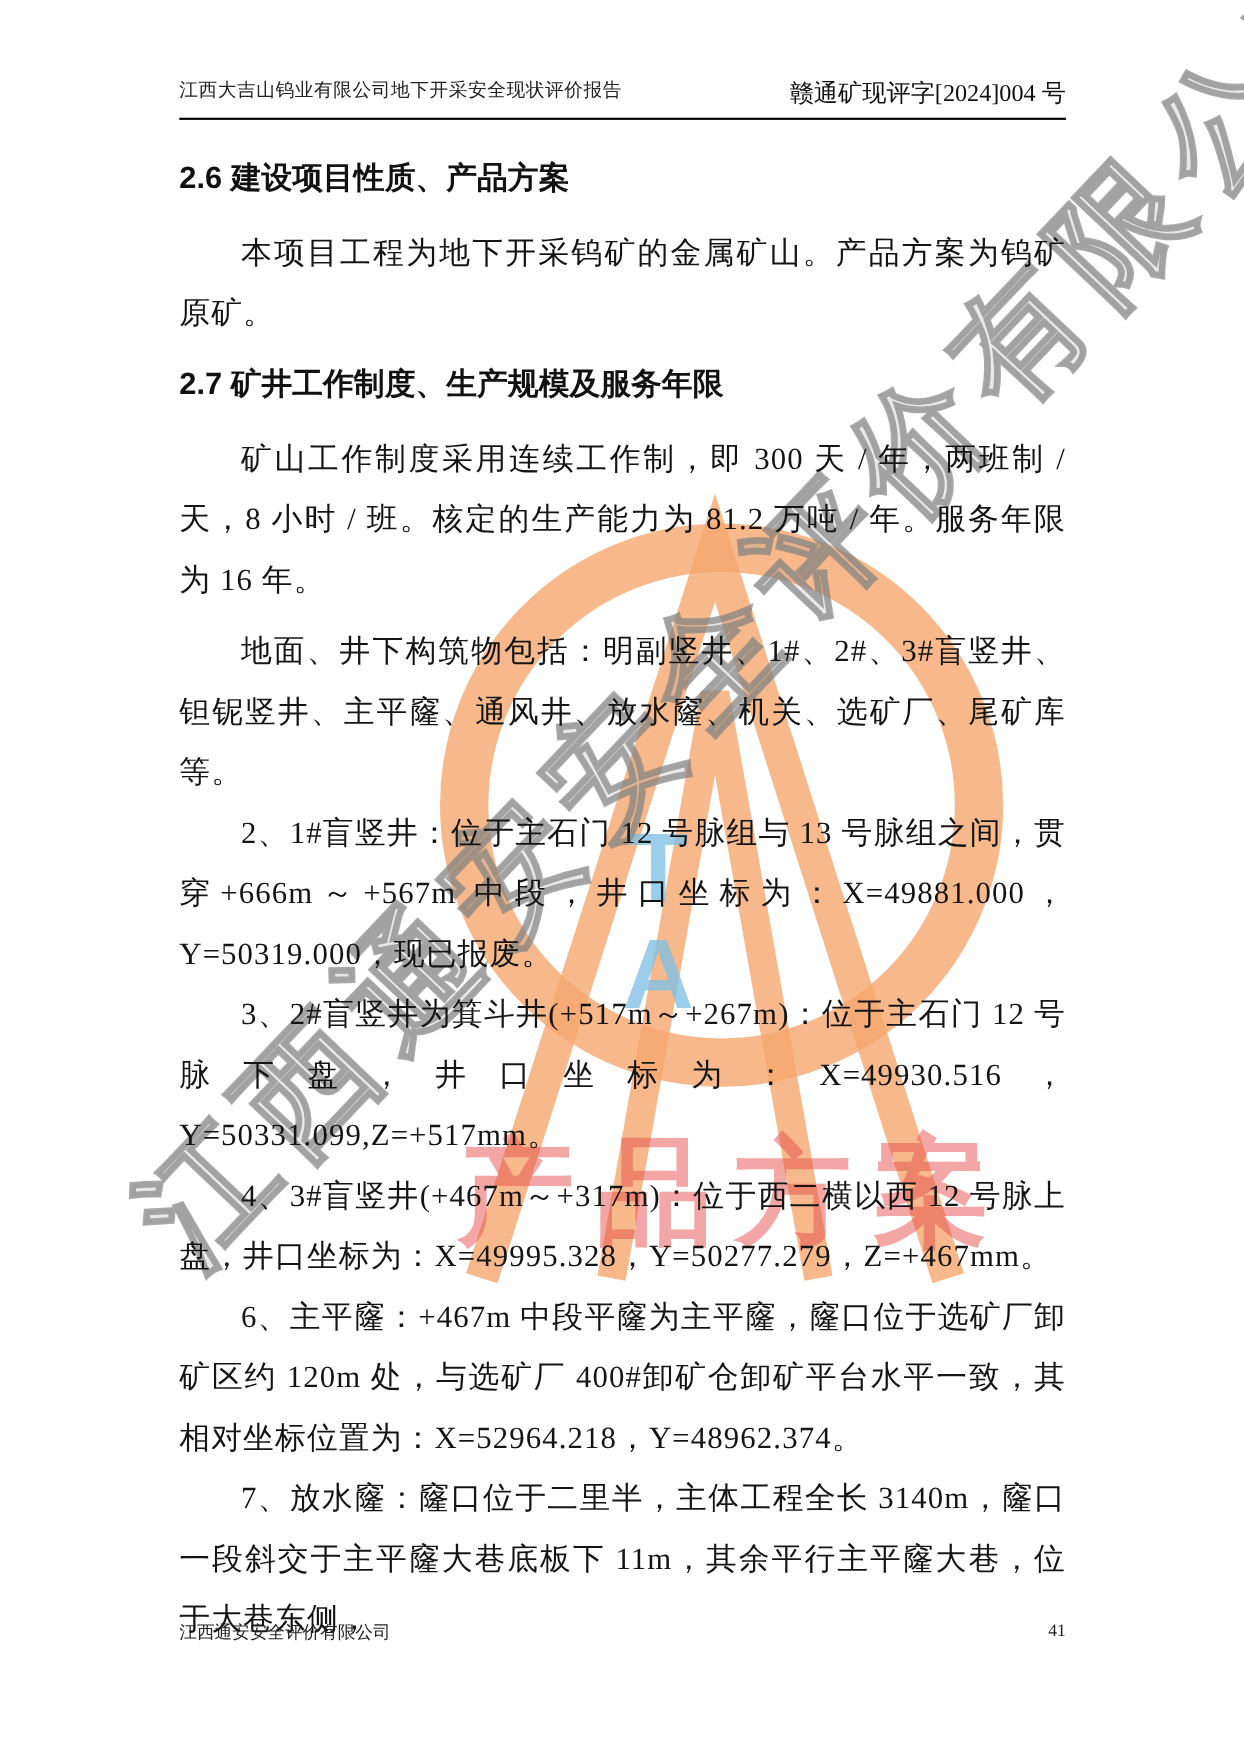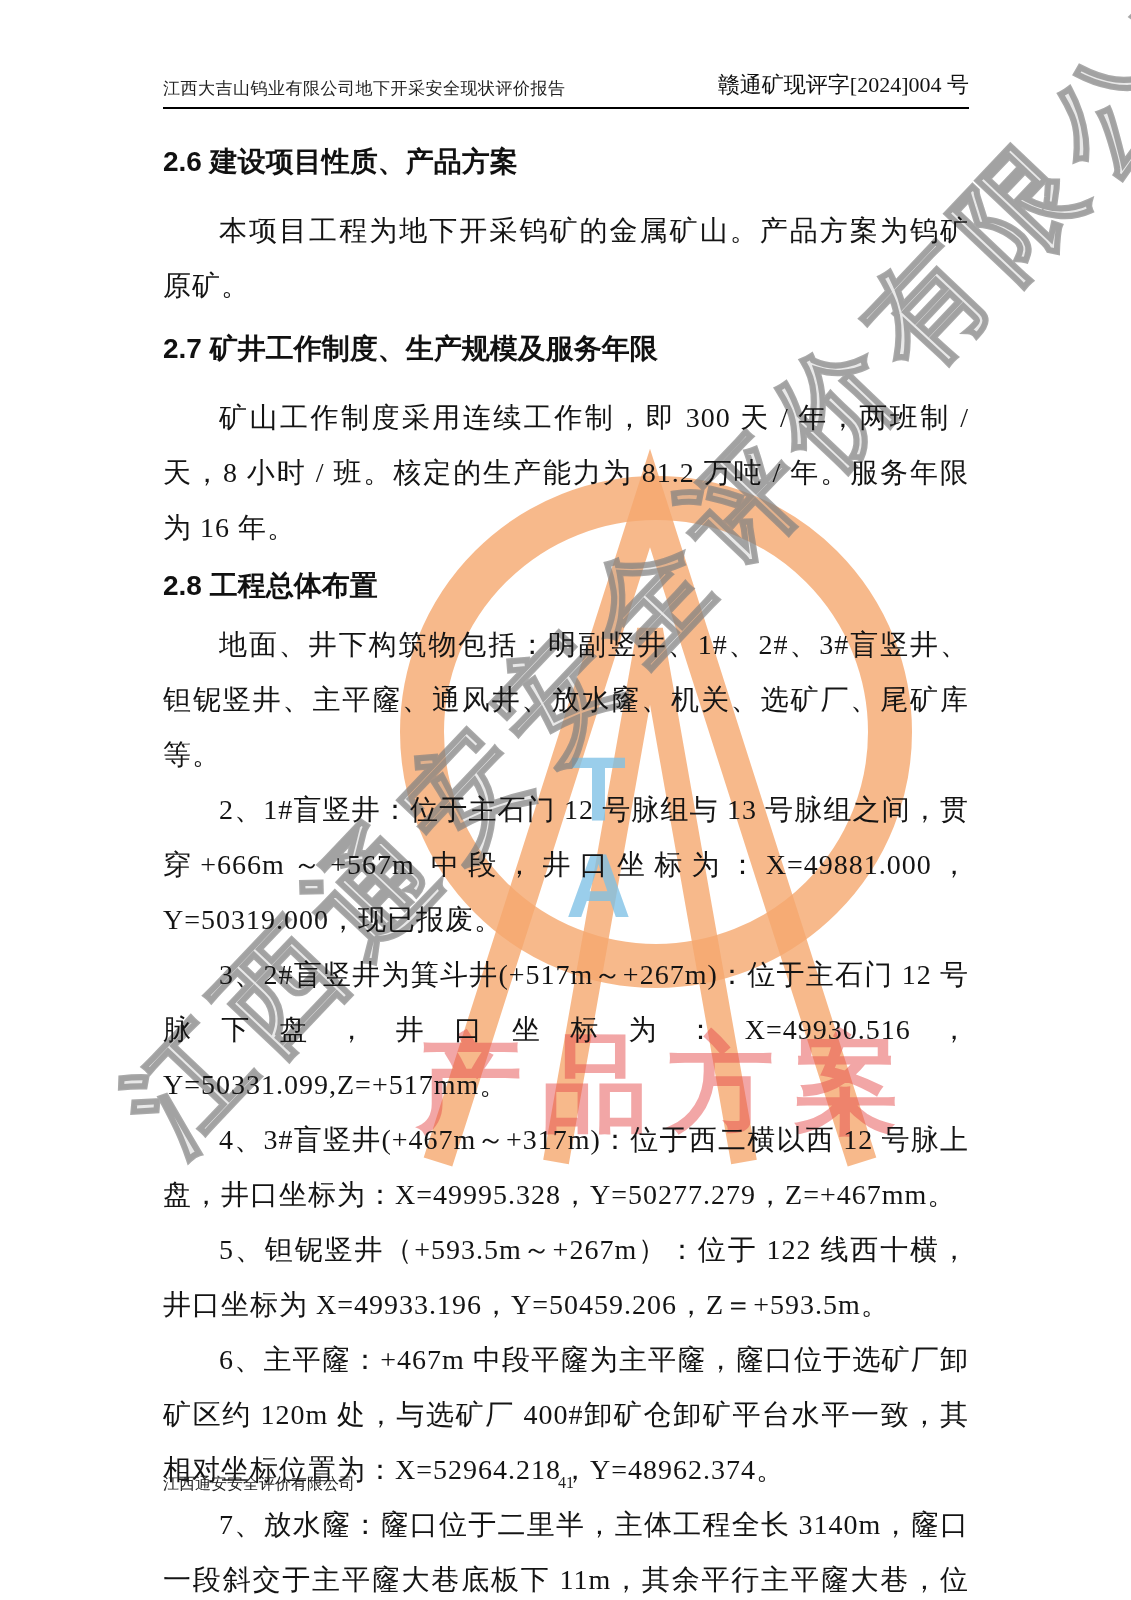--- a/index.html
+++ b/index.html
@@ -36,21 +36,21 @@
     position:absolute;left:416px;top:1030px;
     font-family:"Liberation Serif", serif;
     font-weight:bold;font-size:106px;line-height:110px;
     letter-spacing:20px;white-space:nowrap;
     color:rgba(229,78,78,0.5);
   }
   
   .content-layer{position:absolute;inset:0;z-index:1;}
   .doc-header{
     position:absolute;top:70px;left:163px;right:162px;
-    display:flex;justify-content:space-between;align-items:flex-end;
+    display:flex;justify-content:space-between;
     border-bottom:2px solid #000;
     padding-bottom:7px;
   }
   .doc-header .h-left{font-size:17px;color:#222;letter-spacing:0.5px;}
   .doc-header .h-right{font-size:22px;color:#111;}
   .doc-body{
     position:absolute;top:105px;left:163px;width:806px;
   }
   .sec-heading{
     font-family:"Liberation Sans", sans-serif;
@@ -70,21 +70,21 @@
     color:#141414;
   }
   p.p-26{margin-top:20px;}
   p.p-27{margin-top:20px;}
   p.p-28-first{margin-top:10px;}
   .doc-footer{
     position:absolute;top:1474px;left:163px;right:162px;height:24px;
     font-size:16px;color:#222;
   }
   .doc-footer .f-company{position:absolute;left:0;top:0;}
-  .doc-footer .f-page{position:absolute;left:0;right:0;top:0;text-align:center;}
+  .doc-footer .f-page{position:absolute;left:0;right:0;top:0;text-align:right;}
 </style>
 </head>
 <body>
 
 <div class="page">
 
   <div class="wm-layer">
     <svg class="wm-logo-svg" width="1131" height="1600" viewBox="0 0 1131 1600">
       <circle cx="656" cy="732" r="234" fill="none" stroke="#F5A76E" stroke-width="44" opacity="0.8"></circle>
       <polyline points="438,1162 650,498 862,1162" fill="none" stroke="#F5A76E" stroke-width="30" opacity="0.8"></polyline>
@@ -104,26 +104,24 @@
     </div>
 
     <div class="doc-body">
 
       <h2 class="sec-heading h-26">2.6 建设项目性质、产品方案</h2>
       <p class="p-26">本项目工程为地下开采钨矿的金属矿山。产品方案为钨矿原矿。</p>
 
       <h2 class="sec-heading h-27">2.7 矿井工作制度、生产规模及服务年限</h2>
       <p class="p-27">矿山工作制度采用连续工作制，即 300 天 / 年，两班制 / 天，8 小时 / 班。核定的生产能力为 81.2 万吨 / 年。服务年限为 16 年。</p>
 
-      <h2 class="sec-heading h-28">2.8 工程总体布置</h2>
       <p class="p-28-first">地面、井下构筑物包括：明副竖井、1#、2#、3#盲竖井、钽铌竖井、主平窿、通风井、放水窿、机关、选矿厂、尾矿库等。</p>
       <p>2、1#盲竖井：位于主石门 12 号脉组与 13 号脉组之间，贯穿+666m～+567m 中段，井口坐标为：X=49881.000，Y=50319.000，现已报废。</p>
       <p>3、2#盲竖井为箕斗井(+517m～+267m)：位于主石门 12 号脉下盘，井口坐标为：X=49930.516，Y=50331.099,Z=+517mm。</p>
       <p>4、3#盲竖井(+467m～+317m)：位于西二横以西 12 号脉上盘，井口坐标为：X=49995.328，Y=50277.279，Z=+467mm。</p>
-      <p>5、钽铌竖井（+593.5m～+267m）：位于 122 线西十横，井口坐标为 X=49933.196，Y=50459.206，Z＝+593.5m。</p>
       <p>6、主平窿：+467m 中段平窿为主平窿，窿口位于选矿厂卸矿区约 120m 处，与选矿厂 400#卸矿仓卸矿平台水平一致，其相对坐标位置为：X=52964.218，Y=48962.374。</p>
       <p>7、放水窿：窿口位于二里半，主体工程全长 3140m，窿口一段斜交于主平窿大巷底板下 11m，其余平行主平窿大巷，位于大巷东侧，</p>
 
     </div>
 
     <div class="doc-footer">
       <span class="f-company">江西通安安全评价有限公司</span>
       <span class="f-page">41</span>
     </div>
 

